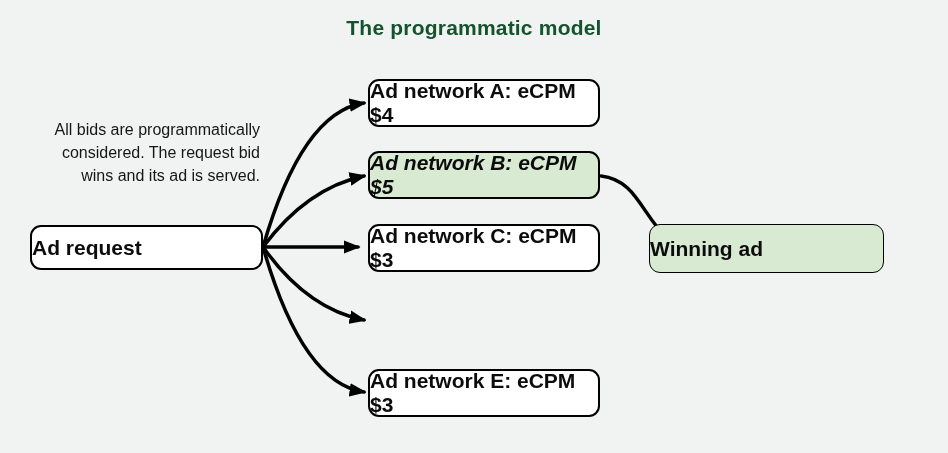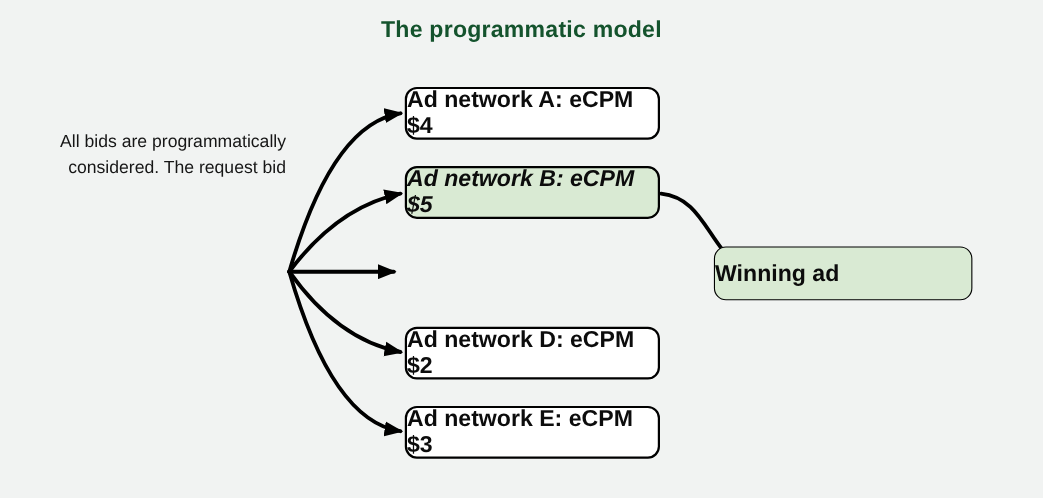--- a/index.html
+++ b/index.html
@@ -82,31 +82,35 @@
     <path class="link" d="M263,247 Q307,309 364,320" marker-end="url(#ah)"></path>
     <path class="link" d="M263,247 Q302,383 364,392" marker-end="url(#ah)"></path>
     <path class="link" d="M601,176 C638,180 642,218 672,243" marker-end="url(#ah)"></path>
   </svg>
 
   <h1 class="title">The programmatic model</h1>
 
   <div class="description">
     <span>All bids are programmatically</span>
     <span>considered. The request bid</span>
+    <span>wins and its ad is served.</span>
   </div>
 
+  <div class="node node-request">
+    <span>Ad request</span>
+  </div>
 
   <div class="node node-net node-net-0">
     <span>Ad network A: eCPM $4</span>
   </div>
   <div class="node node-net node-net-1 highlight">
     <span>Ad network B: eCPM $5</span>
   </div>
-  <div class="node node-net node-net-3">
-    <span>Ad network D: eCPM $2</span>
+  <div class="node node-net node-net-2">
+    <span>Ad network C: eCPM $3</span>
   </div>
   <div class="node node-net node-net-4">
     <span>Ad network E: eCPM $3</span>
   </div>
 
   <div class="node node-winner">
     <span>Winning ad</span>
   </div>
 
 </div>

